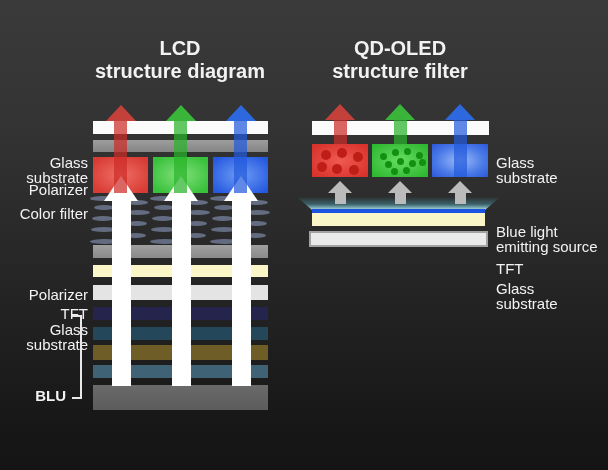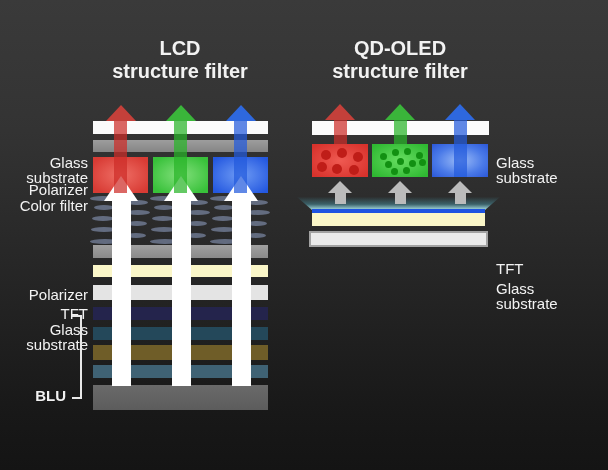--- a/index.html
+++ b/index.html
@@ -41,21 +41,21 @@
     clip-path:polygon(0 0,100% 0,92.6% 100%,7.4% 100%);}
   .bracket{position:absolute;left:72px;top:315px;width:8px;height:80px;
     border-top:2px solid #e8e8e8;border-right:2px solid #e8e8e8;border-bottom:2px solid #e8e8e8;}
 </style>
 </head>
 <body>
 
 <div class="stage">
 
   <div class="title" style="left:70px;top:37px;width:220px;">LCD
-structure filter</div>
+structure diagram</div>
   <div class="title" style="left:290px;top:37px;width:220px;">QD-OLED
 structure filter</div>
 
   <div class="bar" style="left:93px;top:121px;width:175px;height:13px;background:#fbfbfb;"></div>
   <div class="bar" style="left:93px;top:140px;width:175px;height:12px;background:linear-gradient(180deg,#9d9d9d,#858585);"></div>
   <div class="bar box-red" style="left:93px;top:157px;width:55px;height:36px;"></div>
   <div class="bar box-green" style="left:153px;top:157px;width:55px;height:36px;"></div>
   <div class="bar box-blue" style="left:213px;top:157px;width:55px;height:36px;"></div>
   <div class="bar" style="left:93px;top:245px;width:175px;height:13px;background:linear-gradient(180deg,#a0a0a0,#8a8a8a);"></div>
   <div class="bar" style="left:93px;top:265px;width:175px;height:12px;background:#faf6c8;"></div>
@@ -104,21 +104,21 @@
   <div class="stem stem-red" style="left:114px;top:121px;width:13px;height:72px;"></div>
   <div class="stem stem-green" style="left:174px;top:121px;width:13px;height:72px;"></div>
   <div class="stem stem-blue" style="left:234px;top:121px;width:13px;height:72px;"></div>
   <div class="head head-c head-red" style="left:106px;top:105px;"></div>
   <div class="head head-c head-green" style="left:166px;top:105px;"></div>
   <div class="head head-c head-blue" style="left:226px;top:105px;"></div>
 
   <div class="lbl lbl-left" style="top:112px;">Glass
 substrate</div>
   <div class="lbl lbl-left" style="top:139px;">Polarizer</div>
-  <div class="lbl lbl-left" style="top:155px;">Color filter</div>
+  <div class="lbl lbl-left" style="top:163px;">Color filter</div>
   <div class="lbl lbl-left" style="top:244px;">Polarizer</div>
   <div class="lbl lbl-left" style="top:263px;">TFT</div>
   <div class="lbl lbl-left" style="top:279px;">Glass
 substrate</div>
   <div class="lbl" style="left:0;width:66px;top:345px;text-align:right;font-weight:bold;">BLU</div>
   <div class="bracket"></div>
 
   <div class="bar" style="left:312px;top:121px;width:177px;height:14px;background:#fbfbfb;"></div>
 
   <div class="bar qbox-red" style="left:312px;top:144px;width:56px;height:33px;"></div>
@@ -157,17 +157,19 @@
 
   <div class="stem stem-red" style="left:334px;top:120px;width:13px;height:24px;"></div>
   <div class="stem stem-green" style="left:394px;top:120px;width:13px;height:24px;"></div>
   <div class="stem stem-blue" style="left:454px;top:120px;width:13px;height:57px;"></div>
   <div class="head head-c head-red" style="left:325px;top:104px;"></div>
   <div class="head head-c head-green" style="left:385px;top:104px;"></div>
   <div class="head head-c head-blue" style="left:445px;top:104px;"></div>
 
   <div class="lbl lbl-right" style="top:112px;">Glass
 substrate</div>
+  <div class="lbl lbl-right" style="top:181px;">Blue light
+emitting source</div>
   <div class="lbl lbl-right" style="top:218px;">TFT</div>
   <div class="lbl lbl-right" style="top:238px;">Glass
 substrate</div>
 
 </div>
 
 </body></html>

